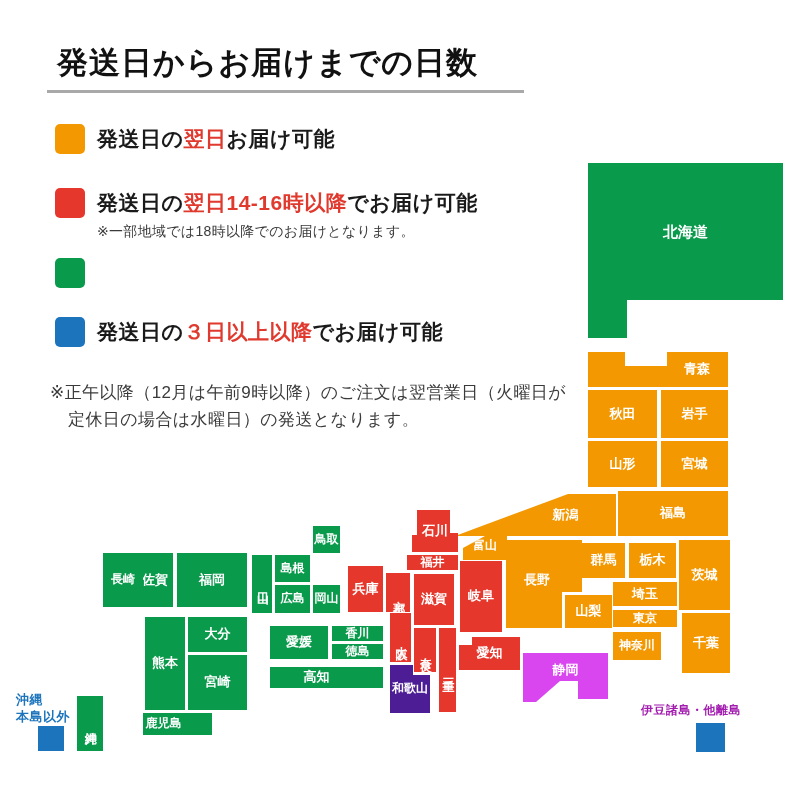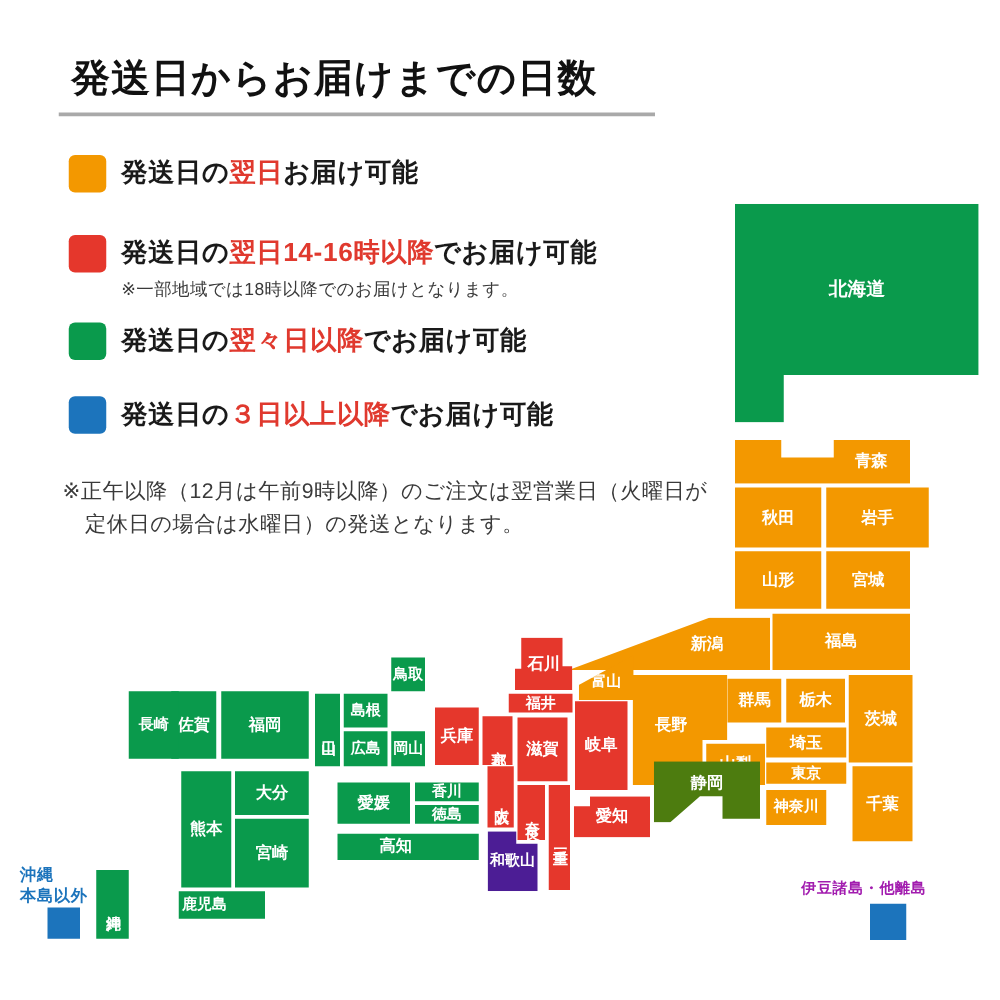--- a/index.html
+++ b/index.html
@@ -46,56 +46,55 @@
   <div class="legend-row" style="top:188px">
     <div class="swatch" style="background: rgb(229, 55, 44);"></div>
     <div>
       <div class="legend-text"><span>発送日の</span><span style="color: rgb(224, 57, 46);">翌日14-16時以降</span><span>でお届け可能</span></div>
       <div class="legend-note">※一部地域では18時以降でのお届けとなります。</div>
     </div>
   </div>
 
   <div class="legend-row" style="top:258px">
     <div class="swatch" style="background: rgb(10, 154, 76);"></div>
-    <div class="legend-text"><span>発送日の</span><span style="color: rgb(224, 57, 46);">翌々日以降</span><span>でお届け可能</span></div>
   </div>
 
   <div class="legend-row" style="top:317px">
     <div class="swatch" style="background: rgb(28, 116, 188);"></div>
     <div class="legend-text"><span>発送日の</span><span style="color: rgb(224, 57, 46);">３日以上以降</span><span>でお届け可能</span></div>
   </div>
 
   <div class="note" style="top:379px">
     <div>※正午以降（12月は午前9時以降）のご注文は翌営業日（火曜日が</div>
     <div class="l2">定休日の場合は水曜日）の発送となります。</div>
   </div>
 
   <div class="map-layer">
       <div class="pref" style="left: 588px; top: 163px; width: 195px; height: 175px; background: rgb(10, 154, 76); font-size: 15px; padding: 0px 0px 38px; clip-path: polygon(0px 0px, 195px 0px, 195px 137px, 39px 137px, 39px 175px, 0px 175px);">北海道</div>
       <div class="pref" style="left: 588px; top: 352px; width: 140px; height: 35px; background: rgb(243, 152, 0); padding: 0px 0px 0px 78px; clip-path: polygon(0px 0px, 37px 0px, 37px 14px, 79px 14px, 79px 0px, 140px 0px, 140px 35px, 0px 35px);">青森</div>
       <div class="pref" style="left: 588px; top: 390px; width: 69px; height: 48px; background: rgb(243, 152, 0);">秋田</div>
-      <div class="pref" style="left: 661px; top: 390px; width: 82px; height: 48px; background: rgb(243, 152, 0);">岩手</div>
+      <div class="pref" style="left: 661px; top: 390px; width: 67px; height: 48px; background: rgb(243, 152, 0);">岩手</div>
       <div class="pref" style="left: 588px; top: 441px; width: 69px; height: 46px; background: rgb(243, 152, 0);">山形</div>
       <div class="pref" style="left: 661px; top: 441px; width: 67px; height: 46px; background: rgb(243, 152, 0);">宮城</div>
       <div class="pref" style="left: 618px; top: 491px; width: 110px; height: 45px; background: rgb(243, 152, 0);">福島</div>
       <div class="pref" style="left: 455px; top: 494px; width: 161px; height: 42px; background: rgb(243, 152, 0); padding: 0px 0px 0px 60px; clip-path: polygon(113px 0px, 161px 0px, 161px 42px, 0px 42px);">新潟</div>
       <div class="pref" style="left: 463px; top: 524px; width: 44px; height: 36px; background: rgb(243, 152, 0); font-size: 12px; padding: 8px 0px 0px; clip-path: polygon(0px 24px, 44px 0px, 44px 36px, 0px 36px);">富山</div>
       <div class="pref" style="left: 412px; top: 510px; width: 46px; height: 42px; background: rgb(229, 55, 44); clip-path: polygon(5px 0px, 38px 0px, 38px 23px, 46px 23px, 46px 42px, 0px 42px, 0px 25px, 5px 25px); text-align: center;">石川</div>
       <div class="pref" style="left: 407px; top: 555px; width: 51px; height: 15px; background: rgb(229, 55, 44); font-size: 12px;">福井</div>
       <div class="pref" style="left: 506px; top: 540px; width: 76px; height: 88px; background: rgb(243, 152, 0); padding: 0px 14px 8px 0px; clip-path: polygon(0px 0px, 76px 0px, 76px 52px, 56px 52px, 56px 88px, 0px 88px);">長野</div>
       <div class="pref" style="left: 582px; top: 543px; width: 43px; height: 35px; background: rgb(243, 152, 0);">群馬</div>
       <div class="pref" style="left: 629px; top: 543px; width: 47px; height: 35px; background: rgb(243, 152, 0);">栃木</div>
       <div class="pref" style="left: 679px; top: 540px; width: 51px; height: 70px; background: rgb(243, 152, 0);">茨城</div>
       <div class="pref" style="left: 613px; top: 582px; width: 64px; height: 24px; background: rgb(243, 152, 0);">埼玉</div>
       <div class="pref" style="left: 613px; top: 610px; width: 64px; height: 17px; background: rgb(243, 152, 0); font-size: 12px;">東京</div>
       <div class="pref" style="left: 613px; top: 632px; width: 48px; height: 28px; background: rgb(243, 152, 0); font-size: 12px;">神奈川</div>
       <div class="pref" style="left: 682px; top: 613px; width: 48px; height: 60px; background: rgb(243, 152, 0);">千葉</div>
       <div class="pref" style="left: 565px; top: 595px; width: 47px; height: 33px; background: rgb(243, 152, 0);">山梨</div>
       <div class="pref" style="left: 460px; top: 561px; width: 42px; height: 71px; background: rgb(229, 55, 44);">岐阜</div>
-      <div class="pref" style="left: 523px; top: 609px; width: 85px; height: 49px; background: #4d7c0f; padding: 0px 0px 14px; clip-path: polygon(0px 0px, 85px 0px, 85px 46px, 55px 46px, 55px 28px, 37px 28px, 13px 49px, 0px 49px);">静岡</div>
+      <div class="pref" style="left: 523px; top: 653px; width: 85px; height: 49px; background: #d946ef; padding: 0px 0px 14px; clip-path: polygon(0px 0px, 85px 0px, 85px 46px, 55px 46px, 55px 28px, 37px 28px, 13px 49px, 0px 49px);">静岡</div>
       <div class="pref" style="left: 459px; top: 637px; width: 61px; height: 33px; background: rgb(229, 55, 44); clip-path: polygon(0px 8px, 13px 8px, 13px 0px, 61px 0px, 61px 33px, 0px 33px);">愛知</div>
       <div class="pref vertical" style="left: 439px; top: 628px; width: 17px; height: 84px; background: rgb(229, 55, 44); font-size: 12px;">三重</div>
       <div class="pref" style="left: 414px; top: 574px; width: 40px; height: 51px; background: rgb(229, 55, 44);">滋賀</div>
       <div class="pref vertical" style="left: 386px; top: 573px; width: 24px; height: 39px; background: rgb(229, 55, 44); font-size: 12px;">京都</div>
       <div class="pref vertical" style="left: 390px; top: 613px; width: 21px; height: 49px; background: rgb(229, 55, 44); font-size: 12px;">大阪</div>
       <div class="pref" style="left: 348px; top: 566px; width: 35px; height: 46px; background: rgb(229, 55, 44);">兵庫</div>
       <div class="pref vertical" style="left: 414px; top: 628px; width: 22px; height: 44px; background: rgb(229, 55, 44); font-size: 12px;">奈良</div>
       <div class="pref" style="left: 390px; top: 665px; width: 40px; height: 48px; background: #4c1d95; font-size: 12px; clip-path: polygon(0px 0px, 23px 0px, 23px 10px, 46px 10px, 46px 48px, 0px 48px);">和歌山</div>
       <div class="pref" style="left: 313px; top: 526px; width: 27px; height: 27px; background: rgb(10, 154, 76); font-size: 12px;">鳥取</div>
       <div class="pref" style="left: 275px; top: 555px; width: 35px; height: 27px; background: rgb(10, 154, 76); font-size: 12px;">島根</div>

